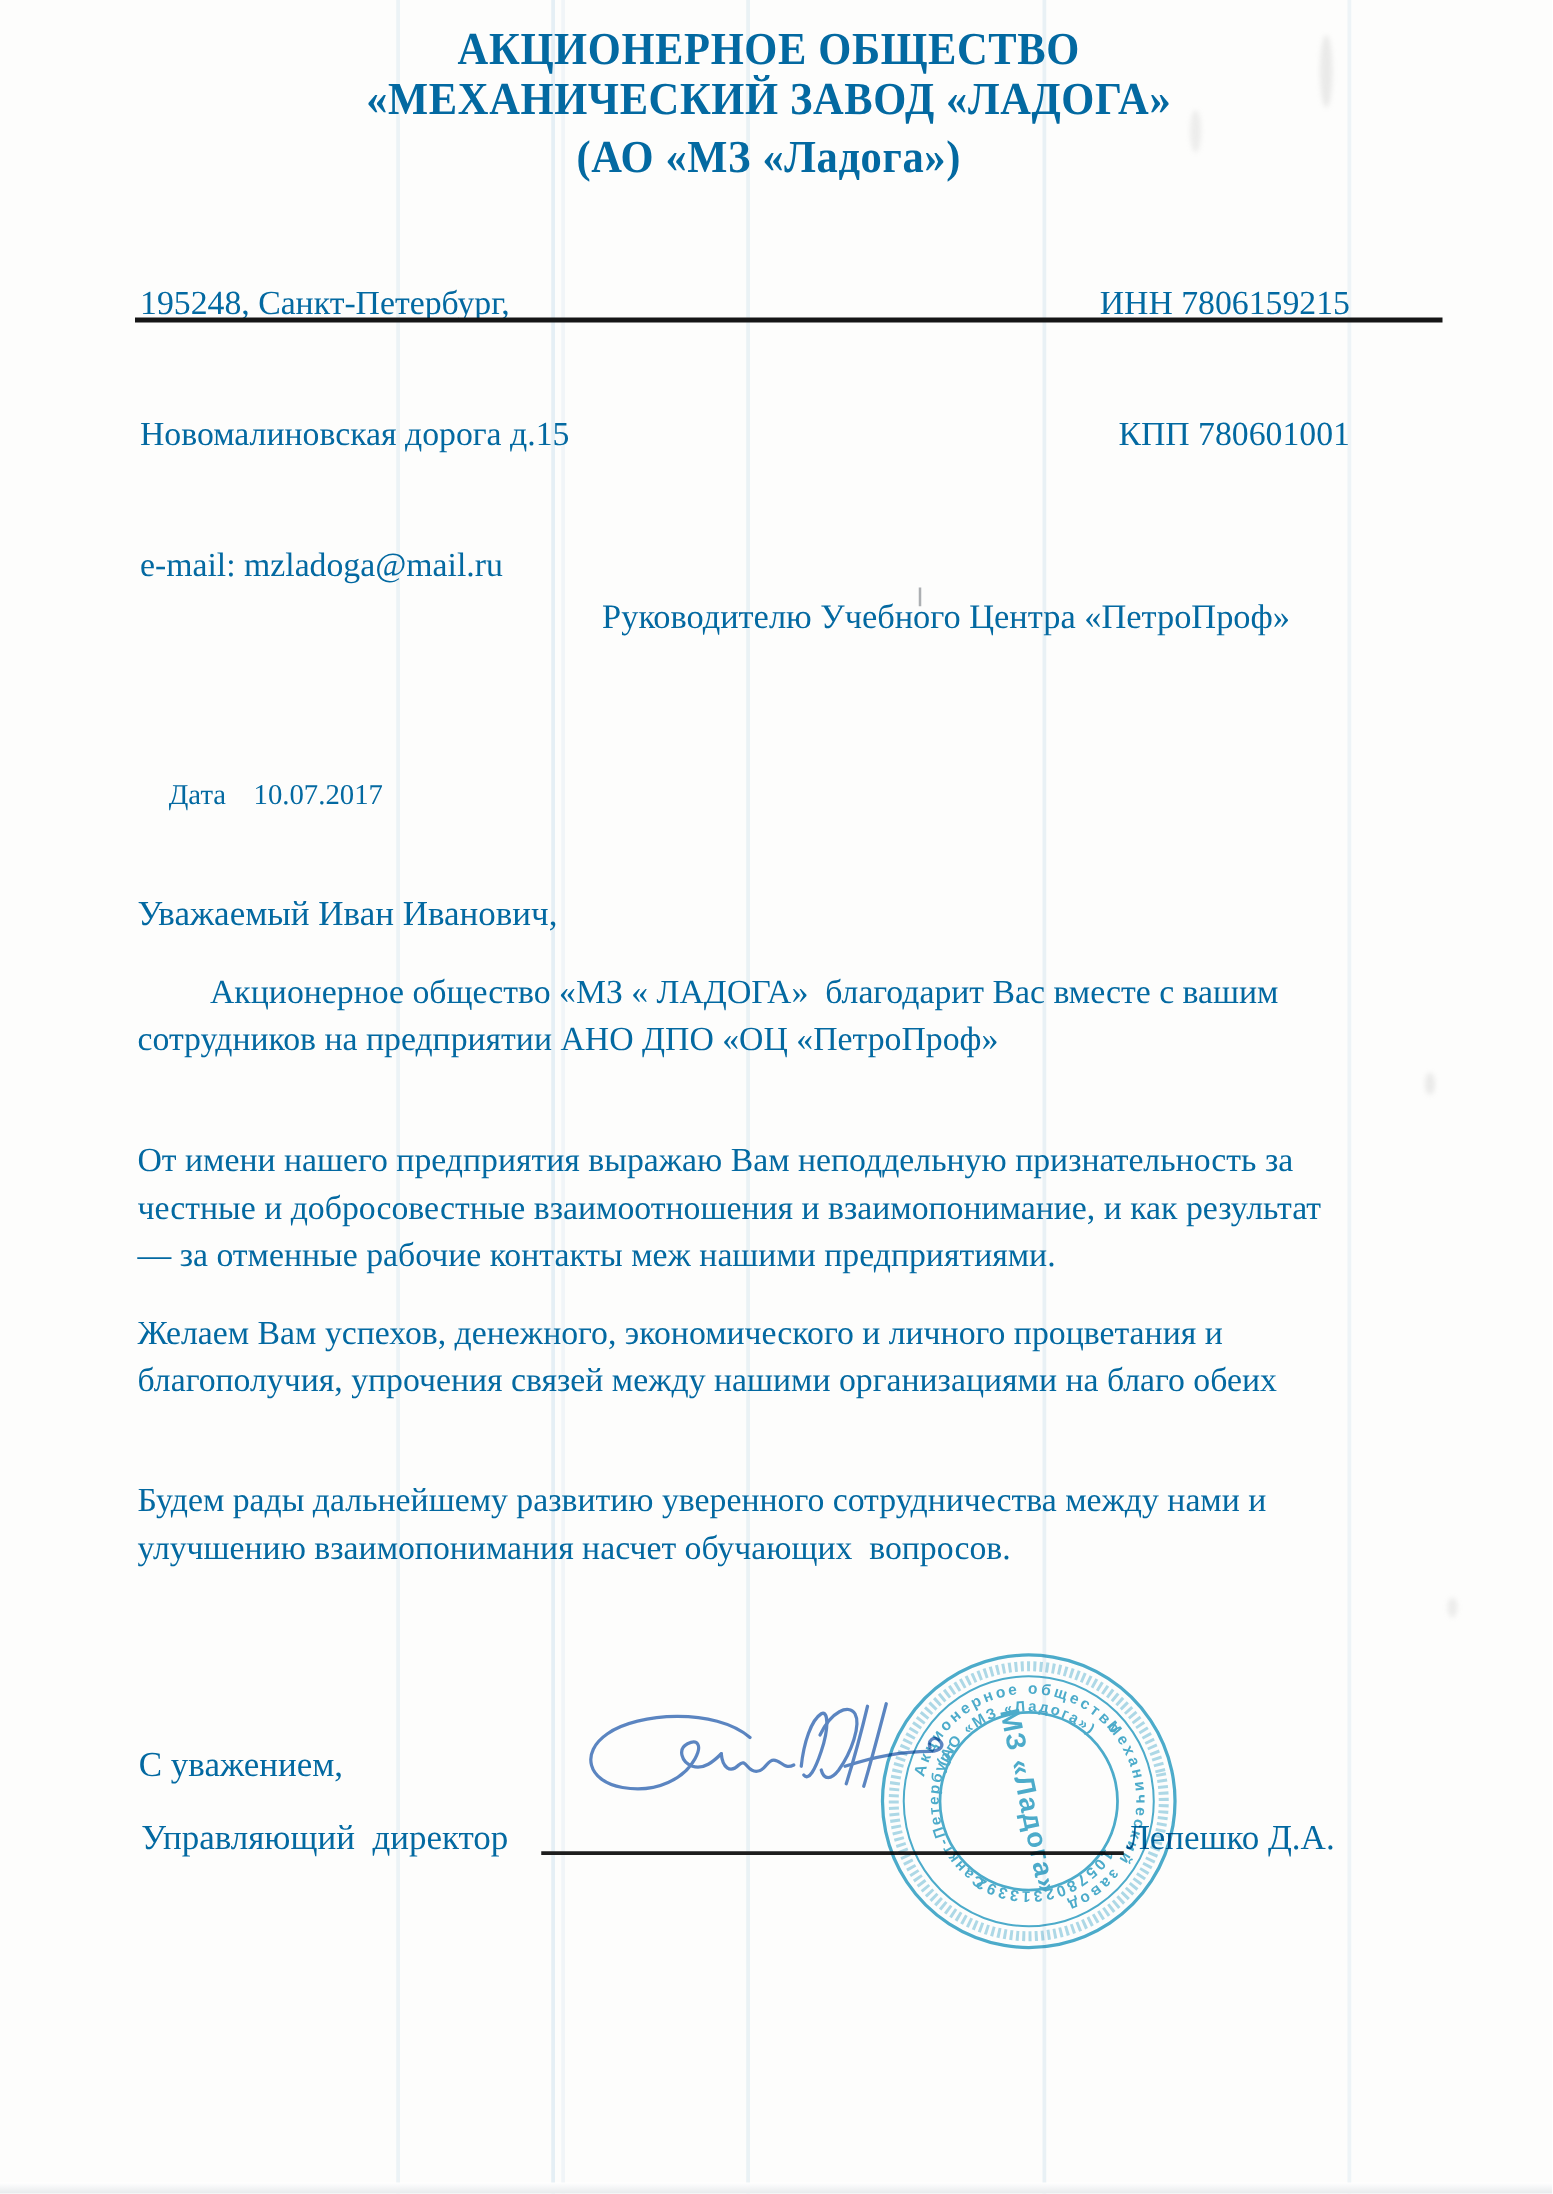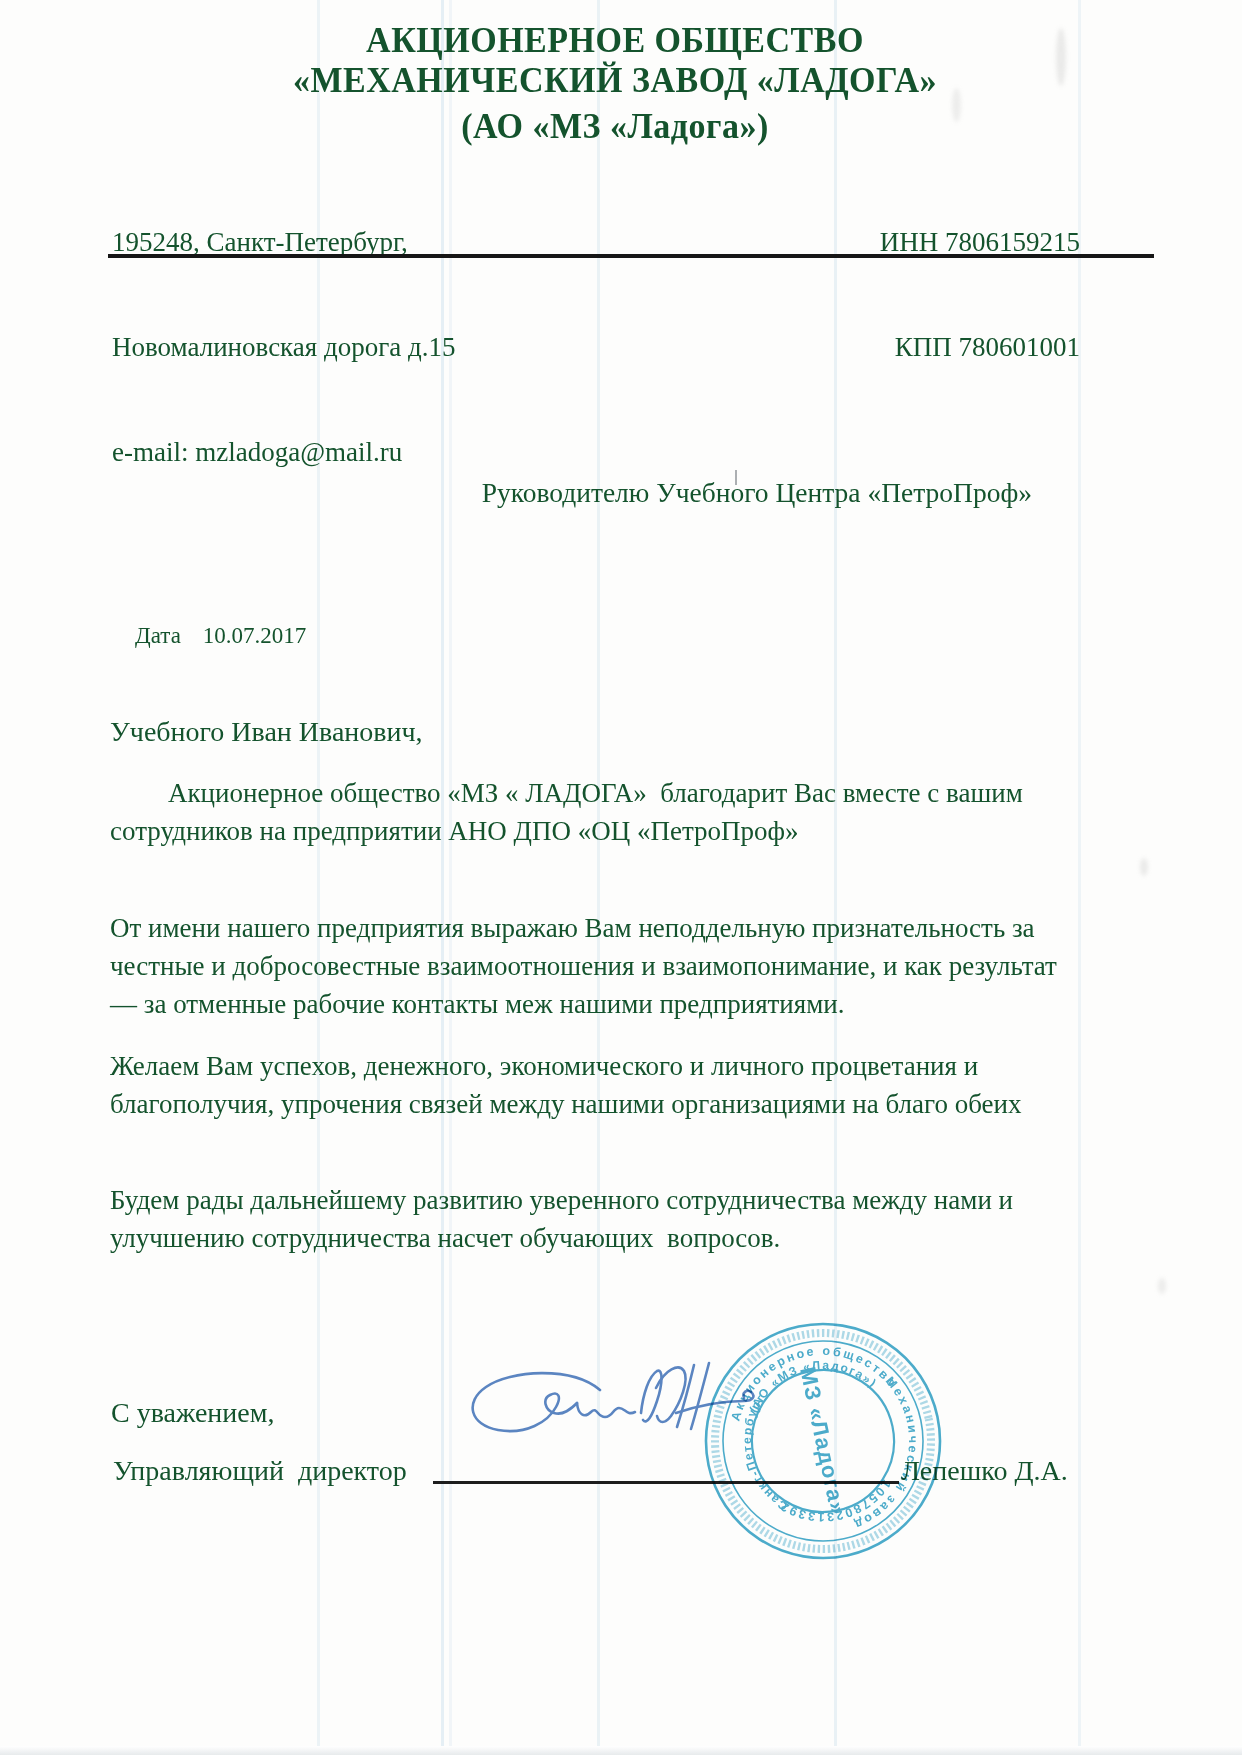--- a/index.html
+++ b/index.html
@@ -1,20 +1,20 @@
 <!DOCTYPE html>
 <html lang="ru"><head>
 <meta charset="utf-8">
 <style>
   html,body{margin:0;padding:0;background:#ffffff;}
   .page{
     position:relative;width:1242px;height:1755px;overflow:hidden;
     background:#fdfdfc;
     font-family:"Liberation Serif", serif;
-    color:#14532d;
+    color:#0369a1;
   }
   
   .streak{position:absolute;top:0;bottom:0;width:3px;pointer-events:none;}
   .speck{position:absolute;border-radius:50%;filter:blur(2px);pointer-events:none;}
   .bottom-band{position:absolute;left:0;right:0;bottom:0;height:9px;
     background:linear-gradient(#ffffff,#e7eaec);pointer-events:none;}
   .tick-mark{position:absolute;width:2px;height:15px;background:#6a6f74;opacity:.55;}
   
   .titles{position:absolute;left:0;width:1230px;text-align:center;}
   .title{position:absolute;left:0;width:100%;font-weight:bold;font-size:34px;
@@ -79,41 +79,41 @@
   </div>
 
   <div class="head-rule"></div>
 
   <div class="addressee">Руководителю Учебного Центра «ПетроПроф»</div>
 
   <div class="date-row">
     <span>Дата</span><span class="val">10.07.2017</span>
   </div>
 
-  <div class="salutation">Учебного Иван Иванович,</div>
+  <div class="salutation">Уважаемый Иван Иванович,</div>
 
   <div class="para p1">
     <div class="line">Акционерное общество «МЗ « ЛАДОГА»  благодарит Вас вместе с вашим</div>
     <div class="line">сотрудников на предприятии АНО ДПО «ОЦ «ПетроПроф»</div>
   </div>
 
   <div class="para p2">
     <div class="line">От имени нашего предприятия выражаю Вам неподдельную признательность за</div>
     <div class="line">честные и добросовестные взаимоотношения и взаимопонимание, и как результат</div>
     <div class="line">— за отменные рабочие контакты меж нашими предприятиями.</div>
   </div>
 
   <div class="para p3">
     <div class="line">Желаем Вам успехов, денежного, экономического и личного процветания и</div>
     <div class="line">благополучия, упрочения связей между нашими организациями на благо обеих</div>
   </div>
 
   <div class="para p4">
     <div class="line">Будем рады дальнейшему развитию уверенного сотрудничества между нами и</div>
-    <div class="line">улучшению сотрудничества насчет обучающих  вопросов.</div>
+    <div class="line">улучшению взаимопонимания насчет обучающих  вопросов.</div>
   </div>
 
   <div class="closing">С уважением,</div>
   <div class="role">Управляющий  директор</div>
   <div class="sig-rule"></div>
   <div class="sig-name">Лепешко Д.А.</div>
 
   <svg class="autograph" viewBox="0 0 315 115" xmlns="http://www.w3.org/2000/svg">
     <g fill="none" stroke="#4e7cbf" stroke-width="2.6" stroke-linecap="round" stroke-linejoin="round">
       <path d="M150,40 C122,16 60,20 36,37 C14,52 20,75 48,80 C76,85 98,72 106,57 C112,46 108,41 100,45 C92,49 95,60 104,63 C113,66 121,59 127,53"></path>

